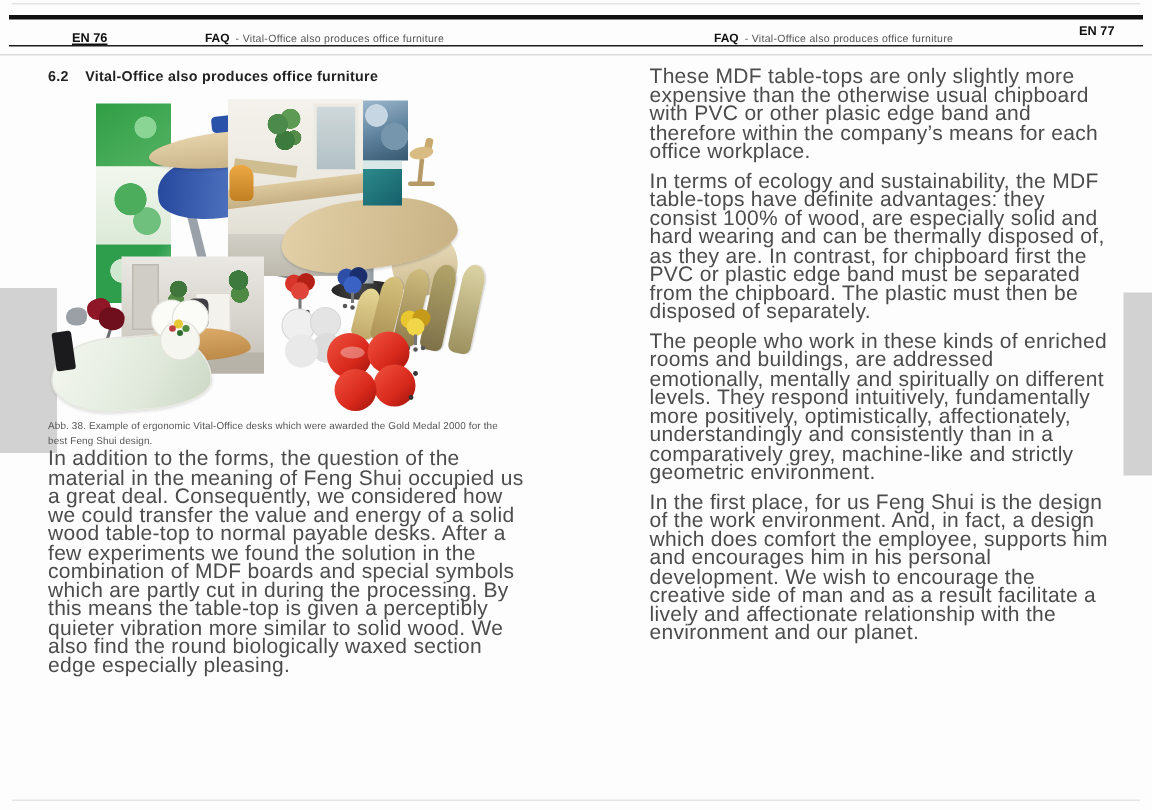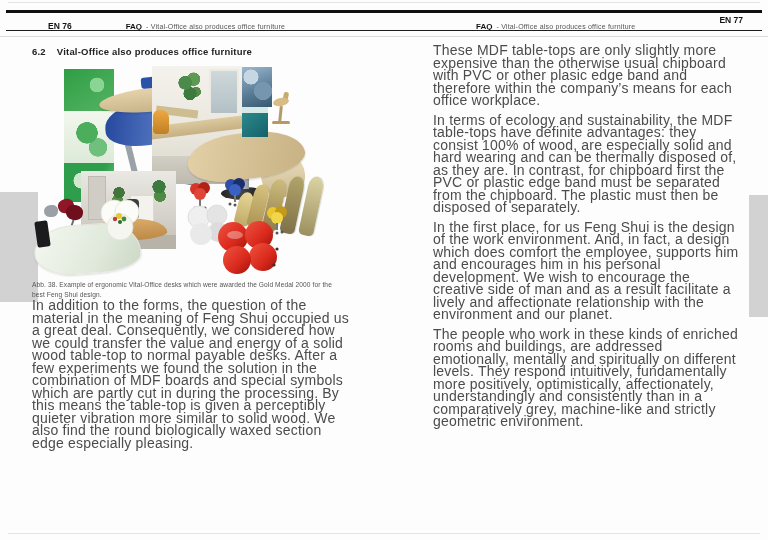--- a/index.html
+++ b/index.html
@@ -6,21 +6,21 @@
   body{width:768px;height:540px;background:#fdfdfd;position:relative;overflow:hidden;
        font-family:"Liberation Sans",sans-serif;}
   .edge{position:absolute;left:8px;right:8px;height:1px;background:#e4e4e4;}
   .edge.top{top:2px;} .edge.bottom{top:533px;}
   .rule-thick{position:absolute;top:10px;left:6px;right:6px;height:3px;background:#101010;}
   .rule-thin{position:absolute;top:30px;left:6px;right:6px;height:1px;background:#1c1c1c;}
   .rule-soft{position:absolute;top:36px;left:0;right:0;height:1px;background:#dcdcdc;}
   .hgroup{position:absolute;top:15px;white-space:nowrap;}
   .h-left{left:48px;} .h-right{left:435px;} .h-page-r{right:25px;}
   .h-num{font-weight:bold;font-size:8.5px;color:#111;}
-  .h-left .h-num{margin-right:13px;text-decoration:underline;}
+  .h-left .h-num{margin-right:24px;text-decoration:underline;}
   .h-faq{font-weight:bold;font-size:8px;color:#111;margin-right:4px;padding-left:41px;}
   .h-title{font-size:7px;color:#555;letter-spacing:.2px;}
   .tab{position:absolute;background:#d2d2d2;}
   .tab-left{left:0;top:192px;width:38px;height:110px;}
   .tab-right{right:0;top:195px;width:19px;height:122px;}
   .col{position:absolute;}
   .col-left{left:32px;top:42px;width:322px;}
   .col-right{left:433px;top:44px;width:307px;}
   h1{font-size:9.5px;font-weight:bold;color:#222;margin:4px 0 8px 0;letter-spacing:.2px;}
   h1 .hnum{margin-right:11px;}
@@ -269,17 +269,17 @@
     </svg>
   </div>
 
   <div class="caption">Abb. 38. Example of ergonomic Vital-Office desks which were awarded the Gold Medal 2000 for the best Feng Shui design.</div>
   <p class="body para2">In addition to the forms, the question of the material in the meaning of Feng Shui occupied us a great deal. Consequently, we considered how we could transfer the value and energy of a solid wood table-top to normal payable desks. After a few experiments we found the solution in the combination of MDF boards and special symbols which are partly cut in during the processing. By this means the table-top is given a perceptibly quieter vibration more similar to solid wood. We also find the round biologically waxed section edge especially pleasing.</p>
 </div>
 
 <div class="col col-right">
   <p class="body">These MDF table-tops are only slightly more expensive than the otherwise usual chipboard with PVC or other plasic edge band and therefore within the company’s means for each office workplace.</p>
   <p class="body">In terms of ecology and sustainability, the MDF table-tops have definite advantages: they consist 100% of wood, are especially solid and hard wearing and can be thermally disposed of, as they are. In contrast, for chipboard first the PVC or plastic edge band must be separated from the chipboard. The plastic must then be disposed of separately.</p>
+  <p class="body">The people who work in these kinds of enriched rooms and buildings, are addressed emotionally, mentally and spiritually on different levels. They respond  intuitively, fundamentally more positively, optimistically, affectionately, understandingly and consistently than in a comparatively grey, machine-like and strictly geometric environment.</p>
   <p class="body">In the first place, for us Feng Shui is the design of the work environment. And, in fact, a design which does comfort the employee, supports him and encourages him in his personal development. We wish to encourage the creative side of man and as a result facilitate a lively and affectionate relationship with the environment and our planet.</p>
-  <p class="body">The people who work in these kinds of enriched rooms and buildings, are addressed emotionally, mentally and spiritually on different levels. They respond  intuitively, fundamentally more positively, optimistically, affectionately, understandingly and consistently than in a comparatively grey, machine-like and strictly geometric environment.</p>
 </div>
 
 <div class="edge bottom"></div>
 
 </body></html>

